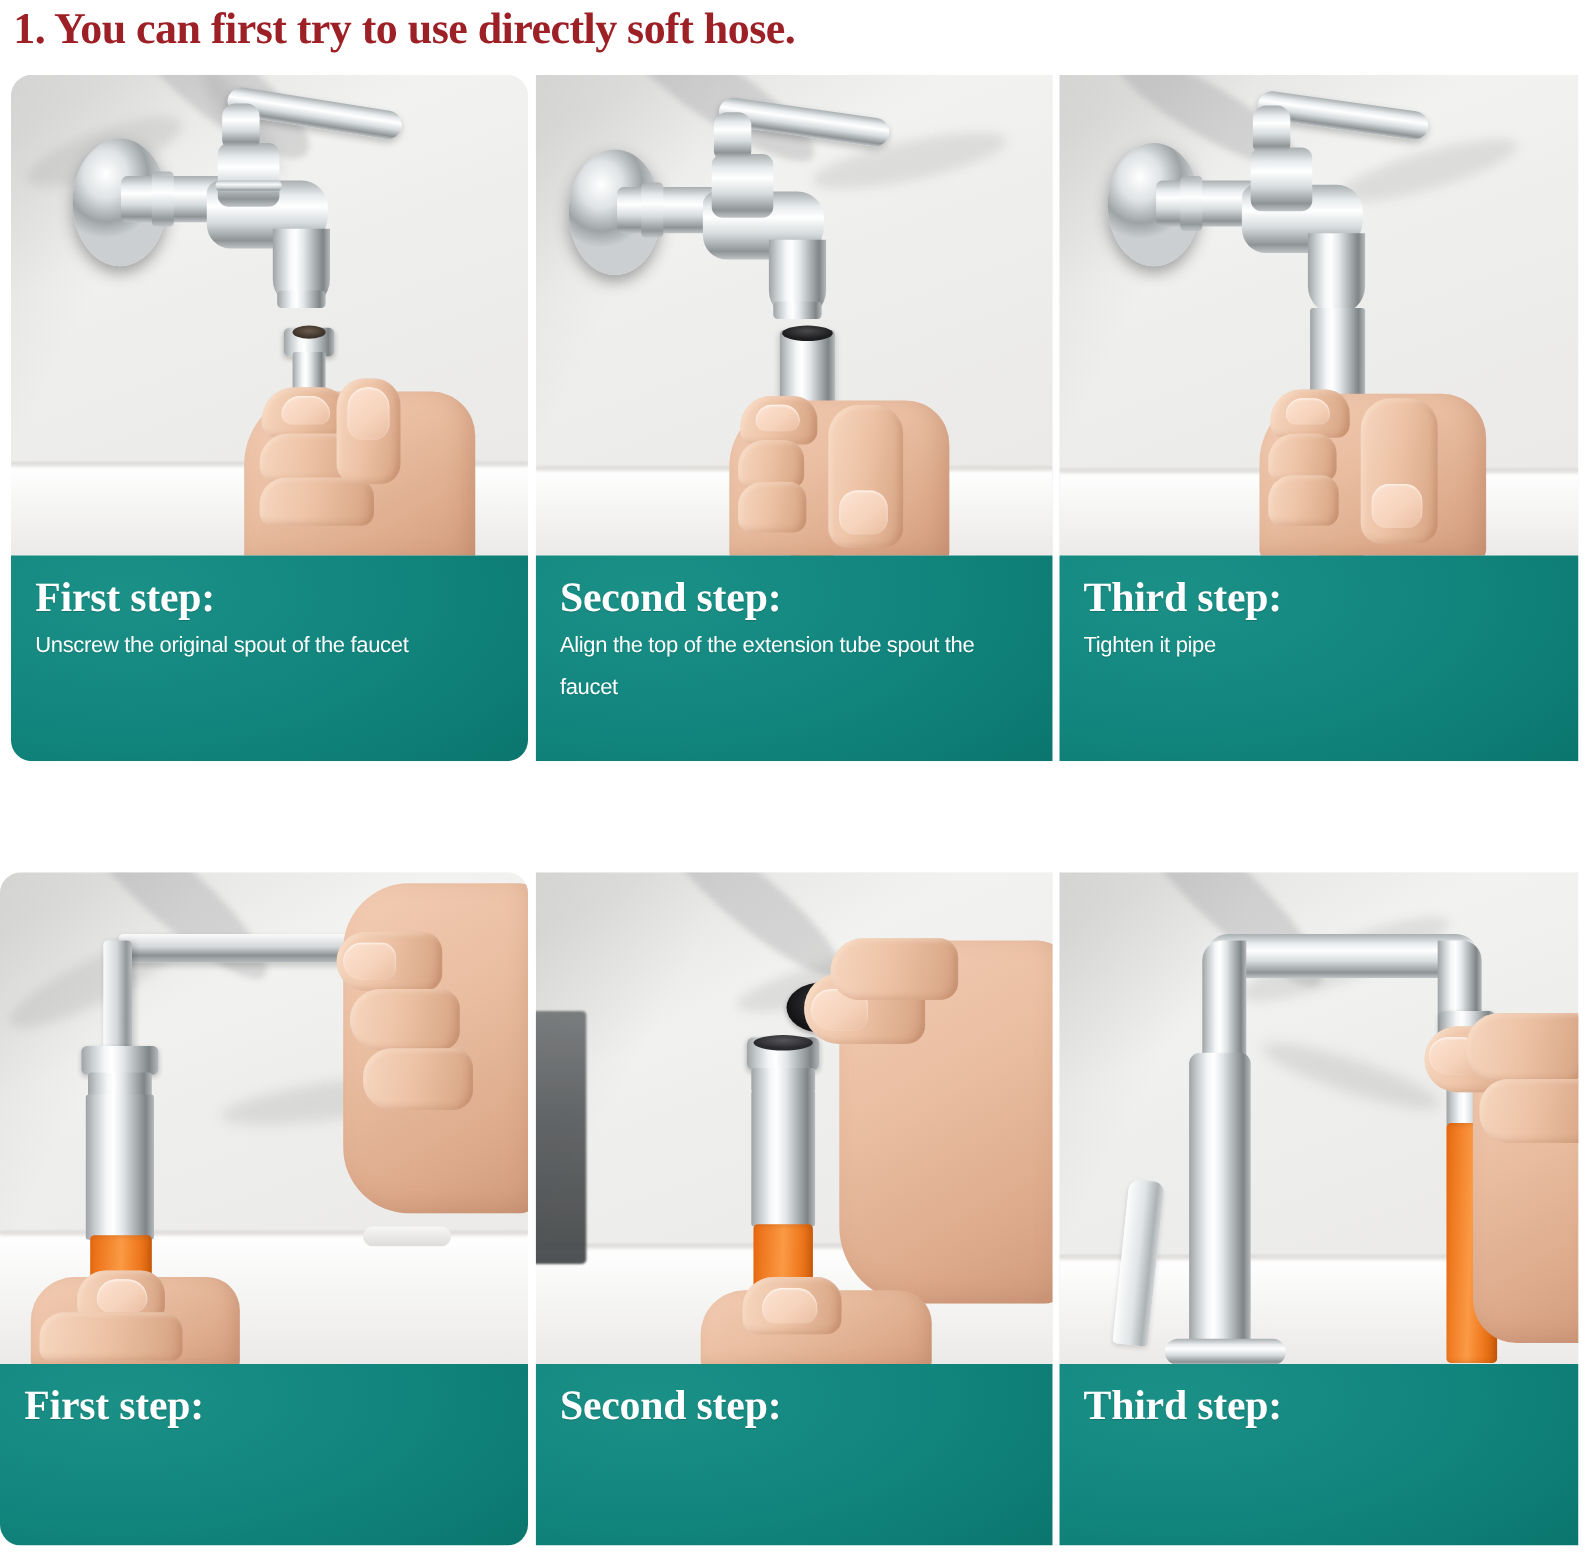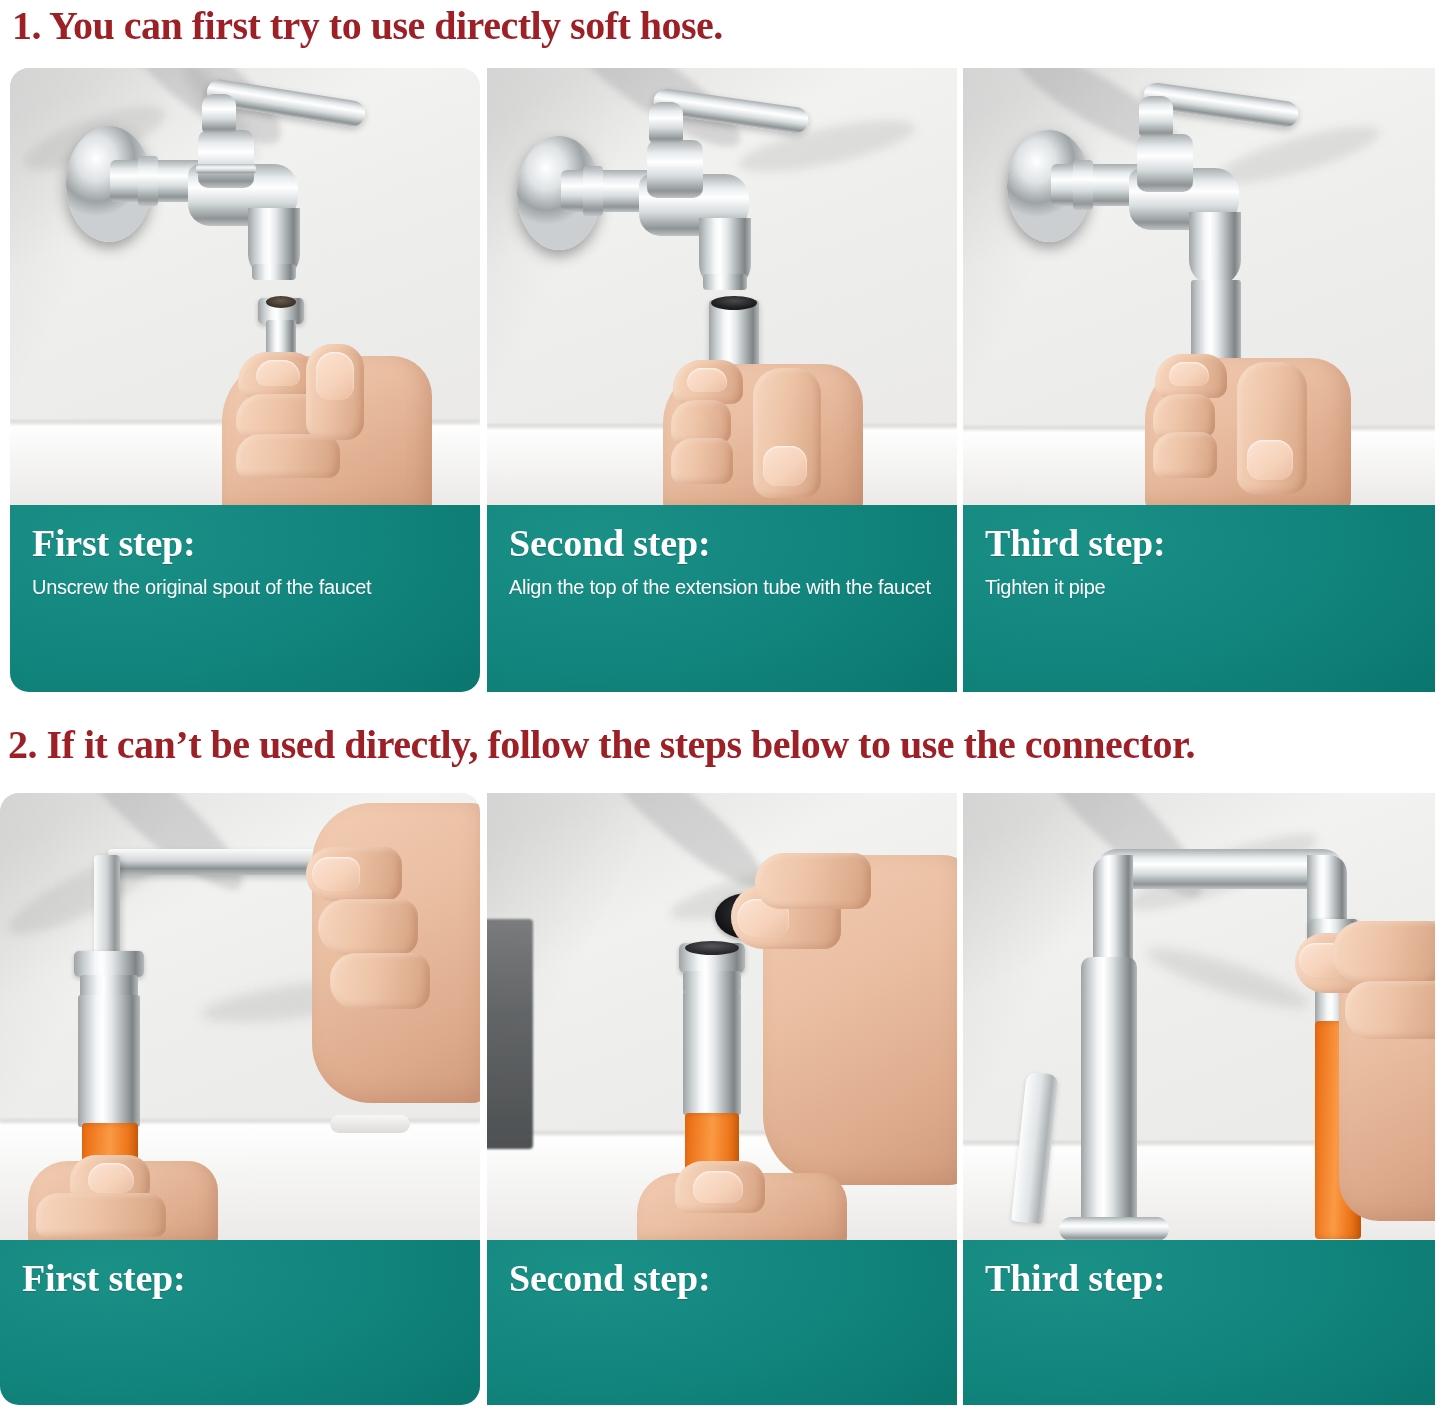--- a/index.html
+++ b/index.html
@@ -237,21 +237,21 @@
         <div class="finger" style="left:186px;top:292px;width:70px;height:44px;border-radius:28px 22px 12px 12px;"></div>
         <div class="nail" style="left:200px;top:300px;width:40px;height:24px;border-radius:16px 16px 10px 10px;"></div>
         <div class="finger" style="left:184px;top:332px;width:60px;height:44px;border-radius:24px 18px 12px 12px;"></div>
         <div class="finger" style="left:184px;top:370px;width:62px;height:46px;border-radius:22px 16px 12px 12px;"></div>
         <div class="finger" style="left:266px;top:300px;width:68px;height:130px;border-radius:28px 26px 18px 18px;"></div>
         <div class="nail" style="left:276px;top:378px;width:44px;height:40px;border-radius:16px 16px 14px 14px;"></div>
       </div>
 
       <div class="caption">
         <div class="caption-title">Second step:</div>
-        <div class="caption-body">Align the top of the extension tube with the faucet</div>
+        <div class="caption-body">Align the top of the extension tube spout the faucet</div>
       </div>
     </div>
 
     <div class="panel p3">
       <div class="photo">
         <div class="bg-wall"></div>
         <div class="marble-vein" style="left:40px;top:10px;width:190px;height:46px;transform:rotate(30deg);"></div>
         <div class="marble-vein v2" style="left:250px;top:70px;width:170px;height:34px;transform:rotate(-16deg);"></div>
         <div class="counter" style="height:76px;"></div>
         <div class="counter-edge" style="bottom:74px;"></div>
@@ -277,21 +277,20 @@
         <div class="nail" style="left:284px;top:372px;width:46px;height:40px;border-radius:16px 16px 14px 14px;"></div>
       </div>
 
       <div class="caption">
         <div class="caption-title">Third step:</div>
         <div class="caption-body">Tighten it pipe</div>
       </div>
     </div>
   </div>
 
-  <div id="heading-2" class="section-heading">2. If it can’t be used directly, follow the steps below to use the connector.</div>
 
   <div class="row" id="row-2">
 
     <div class="panel p1" style="left:0px;width:480px;">
       <div class="photo">
         <div class="bg-wall"></div>
         <div class="marble-vein" style="left:40px;top:-10px;width:230px;height:54px;transform:rotate(42deg);"></div>
         <div class="marble-vein v2" style="left:0px;top:80px;width:170px;height:40px;transform:rotate(-26deg);"></div>
         <div class="marble-vein v3" style="left:200px;top:190px;width:210px;height:34px;transform:rotate(-8deg);"></div>
         <div class="counter" style="height:118px;"></div>

